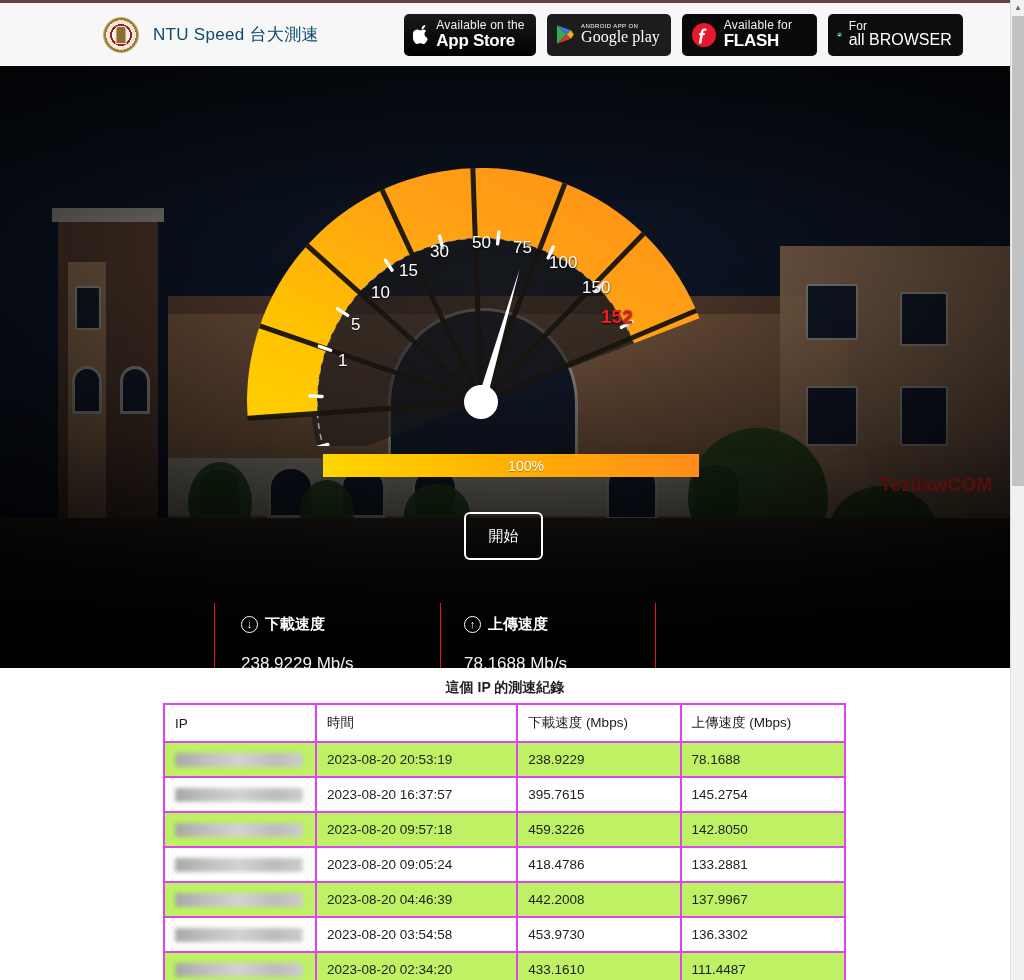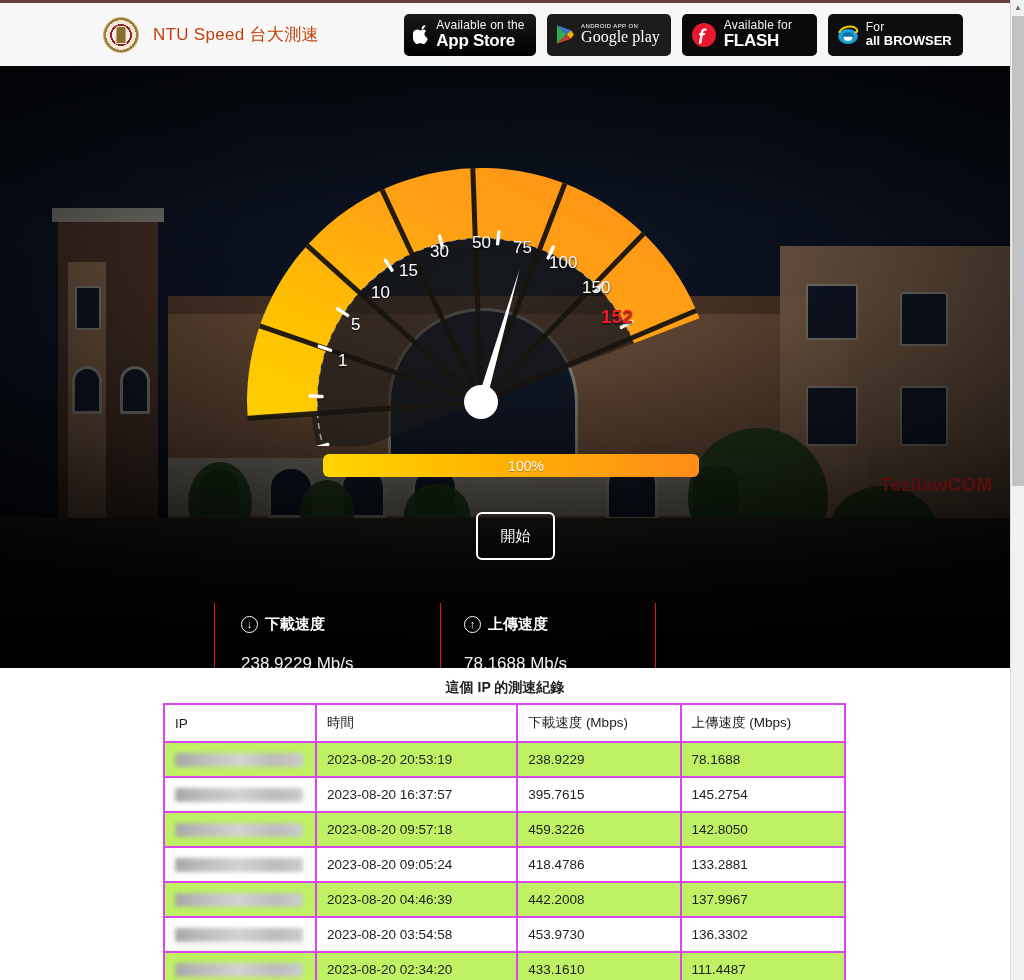--- a/index.html
+++ b/index.html
@@ -31,38 +31,38 @@
     border: 1px solid #c8ab6a;
     position: relative; flex: 0 0 auto;
   }
   .ntu-seal::after {
     content: ""; position: absolute; left: 50%; top: 50%;
     width: 9px; height: 16px; transform: translate(-50%, -50%);
     background: #8a6d2f; border-radius: 2px 2px 0 0;
     box-shadow: 0 0 0 1px #efe6cd;
   }
   .brand-title {
-    margin-left: 14px; font-size: 17px; color: #c2410c; letter-spacing: .3px;
+    margin-left: 14px; font-size: 17px; color: #0c4a6e; letter-spacing: .3px;
     white-space: nowrap;
   }
 
   .badges { display: flex; align-items: center; gap: 11px; margin-left: 85px; }
   .badge {
     height: 42px; background: #0b0b0b; border-radius: 5px;
     display: flex; align-items: center; padding: 0 11px 0 9px; gap: 7px;
     color: #fff;
   }
   .badge-appstore { width: 132px; background: linear-gradient(#1a1a1a, #000); }
   .badge-gplay    { width: 124px; background: #1c1c1c; }
   .badge-flash    { width: 135px; background: #0a0a0a; }
   .badge-browser  { width: 135px; background: #0d0d0d; }
   .badge-txt { display: flex; flex-direction: column; line-height: 1.05; }
   .badge-sm { font-size: 12px; letter-spacing: .2px; opacity: .95; white-space: nowrap; }
   .badge-lg { font-size: 17px; font-weight: bold; letter-spacing: -.3px; white-space: nowrap; }
-  .badge-lg-s { font-size: 13px; font-weight: bold; white-space: nowrap; }
+  .badge-lg-s { font-size: 16px; font-weight: normal; white-space: nowrap; }
   .badge-gp-lg { font-size: 16px; font-family: "Liberation Serif", serif; white-space: nowrap; }
   .badge-xs { font-size: 6px; letter-spacing: .4px; white-space: nowrap; }
 
   
   .hero {
     position: absolute; left: 0; top: 66px; width: 1010px; height: 602px;
     overflow: hidden; background: #101a2b;
   }
   .hero-bg { position: absolute; inset: 0; }
   .sky { position: absolute; inset: 0;
@@ -100,32 +100,31 @@
   .tick-label {
     position: absolute; color: #ffffff; font-size: 17px;
     font-family: "Liberation Sans", sans-serif;
     text-shadow: 0 1px 2px rgba(0,0,0,.85);
   }
   .tick-label.current { color: #ee1c25; font-size: 19px; font-weight: bold; }
 
   .progress {
     position: absolute; left: 323px; top: 388px; width: 376px; height: 23px;
     background: linear-gradient(90deg, #ffd600 0%, #ffb400 45%, #ff8c1a 100%);
-    border-radius: 6px;
+    border-radius: 0;
     display: flex; align-items: center; justify-content: center; padding-left: 30px;
   }
   .progress-text { color: #fff; font-size: 14px; text-shadow: 0 1px 1px rgba(0,0,0,.35); }
 
   .start-btn {
     position: absolute; left: 464px; top: 446px; width: 79px; height: 48px;
     border: 2px solid #ffffff; border-radius: 6px; background: rgba(0,0,0,.12);
     color: #fff; font-size: 15px; cursor: pointer;
     display: flex; align-items: center; justify-content: center;
     font-family: "Liberation Sans", sans-serif;
-    margin-left: 12px;
   }
 
   .stats { position: absolute; left: 0; top: 527px; width: 1010px; height: 110px; }
   .vline { position: absolute; top: 10px; width: 1px; height: 91px; background: #ee1111; }
   .stat { position: absolute; top: 22px; color: #fff; }
   .stat-head { display: flex; align-items: center; gap: 7px; font-size: 15px; font-weight: bold;
                text-shadow: 0 1px 2px rgba(0,0,0,.8); }
   .stat-val { margin-top: 20px; font-size: 17px; color: #f2f2f2;
               text-shadow: 0 1px 2px rgba(0,0,0,.8); }
   .circ-icon {

